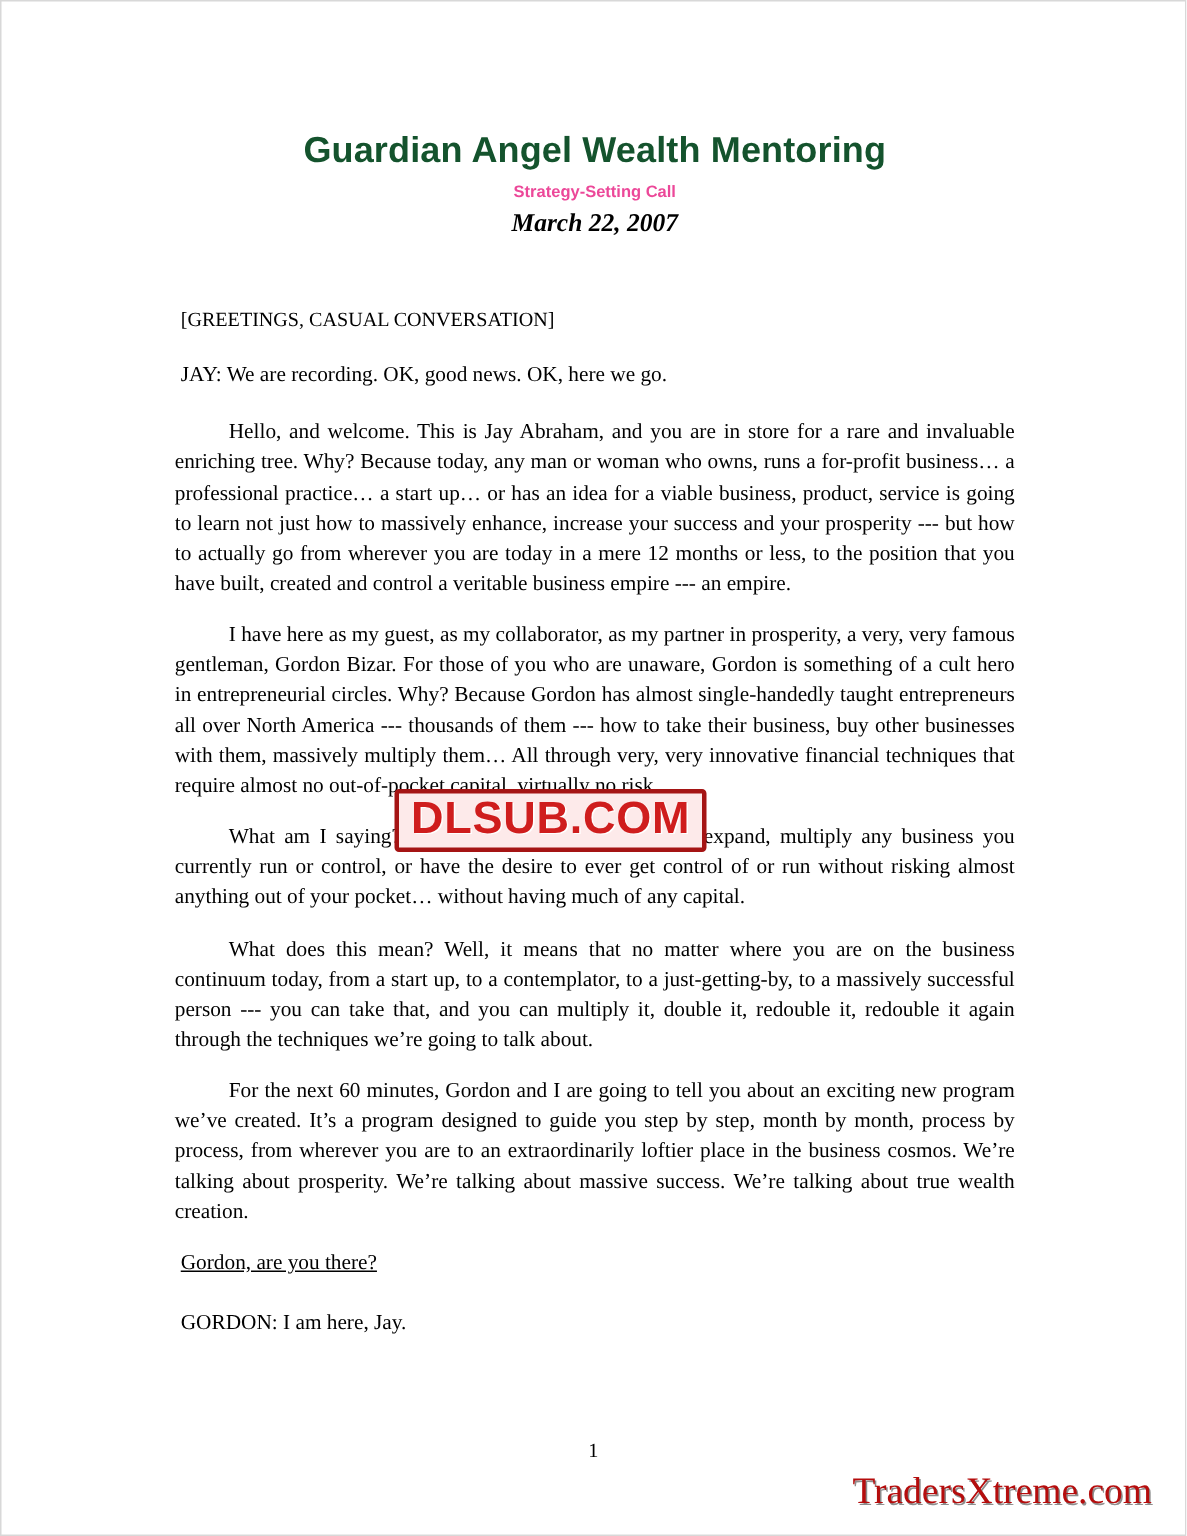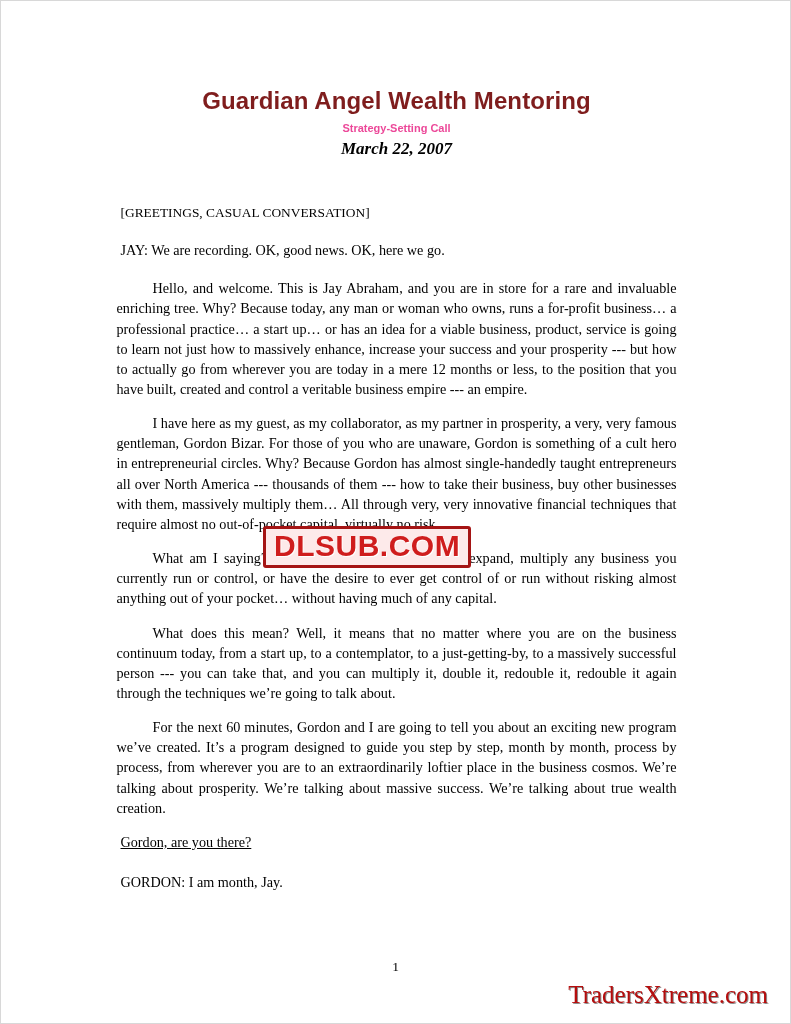--- a/index.html
+++ b/index.html
@@ -68,21 +68,21 @@
     width: 791px;
   }
   .title-block {
     text-align: center;
     margin-top: 86px;
   }
   .doc-title {
     font-family: "Liberation Sans", sans-serif;
     font-size: 24px;
     font-weight: bold;
-    color: #7f1d1d;
+    color: #14532d;
     letter-spacing: 0.1px;
     text-align: center;
   }
   .doc-subtitle {
     font-family: "Liberation Sans", sans-serif;
     font-size: 11px;
     font-weight: bold;
     color: #ec4899;
     margin-top: 7px;
   }
@@ -155,21 +155,21 @@
       <p class="para speaker"><span class="spk">JAY:</span><span> We are recording.  OK, good news.  OK, here we go.</span></p>
 
       <p class="para">Hello, and welcome.  This is Jay Abraham, and you are in store for a rare and invaluable enriching tree.  Why?  Because today, any man or woman who owns, runs a for-profit business… a professional practice… a start up… or has an idea for a viable business, product, service is going to learn not just how to massively enhance, increase your success and your prosperity --- but how to actually go from wherever you are today in a mere 12 months or less, to the position that you have built, created and control a veritable business empire --- an empire.</p>
       <p class="para">I have here as my guest, as my collaborator, as my partner in prosperity, a very, very famous gentleman, Gordon Bizar.  For those of you who are unaware, Gordon is something of a cult hero in entrepreneurial circles.  Why?  Because Gordon has almost single-handedly taught entrepreneurs all over North America --- thousands of them --- how to take their business, buy other businesses with them, massively multiply them… All through very, very innovative financial techniques that require almost no out-of-pocket capital, virtually no risk.</p>
       <p class="para">What am I saying?   You can buy, start, build, grow, expand, multiply any business you currently run or control, or have the desire to ever get control of or run without risking almost anything out of your pocket… without having much of any capital.</p>
       <p class="para">What does this mean?  Well, it means that no matter where you are on the business continuum today, from a start up, to a contemplator, to a just-getting-by, to a massively successful person --- you can take that, and you can multiply it, double it, redouble it, redouble it again through the techniques we’re going to talk about.</p>
       <p class="para">For the next 60 minutes, Gordon and I are going to tell you about an exciting new program we’ve created.  It’s a program designed to guide you step by step, month by month, process by process, from wherever you are to an extraordinarily loftier place in the business cosmos.  We’re talking about prosperity.  We’re talking about massive success.  We’re talking about true wealth creation.</p>
 
       <p class="para speaker" style="margin-bottom:20px;text-decoration:underline;">Gordon, are you there?</p>
 
-      <p class="para speaker"><span class="spk">GORDON:</span><span>  I am month, Jay.</span></p>
+      <p class="para speaker"><span class="spk">GORDON:</span><span>  I am here, Jay.</span></p>
 
     </div>
   </div>
 
   <div class="wm-center">DLSUB.COM</div>
 
   <div class="page-number">1</div>
 
   <div class="wm-bottom">TradersXtreme.com</div>
 

